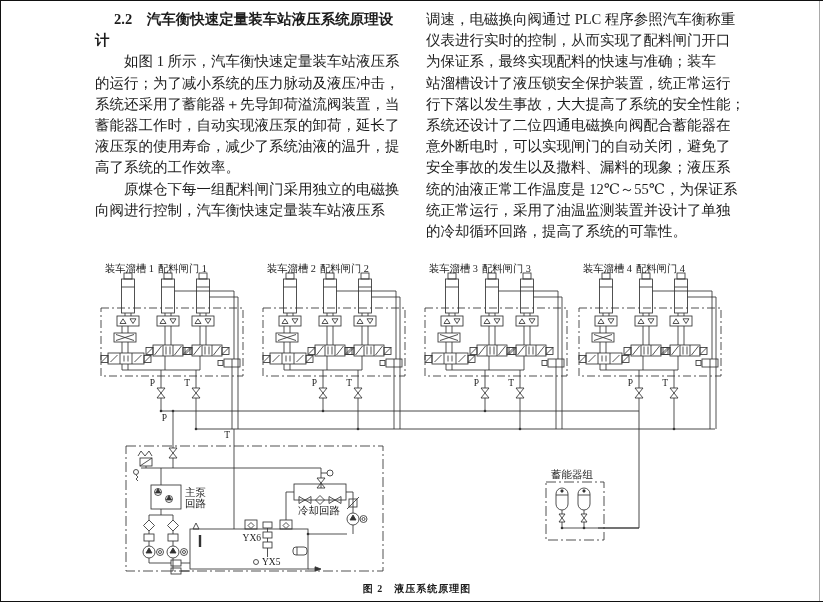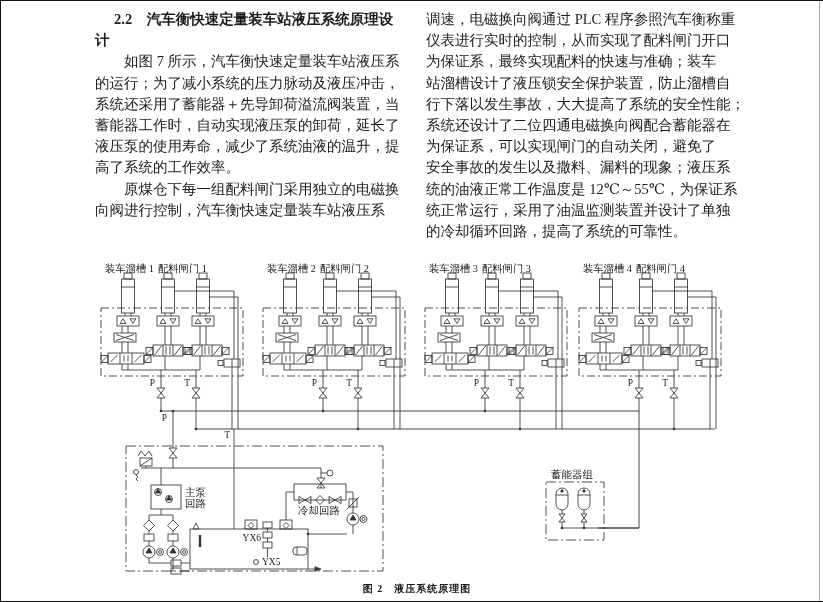--- a/index.html
+++ b/index.html
@@ -21,38 +21,38 @@
   svg text{font-family:"Liberation Serif","DejaVu Serif",serif;fill:#1c1c1c;}
 </style>
 </head>
 <body>
 
 <div class="page">
 
   <div class="col col-left">
     <div class="tl bold ind1">2.2　汽车衡快速定量装车站液压系统原理设</div>
     <div class="tl bold">计</div>
-    <div class="tl ind2">如图 7 所示，汽车衡快速定量装车站液压系</div>
+    <div class="tl ind2">如图 1 所示，汽车衡快速定量装车站液压系</div>
     <div class="tl">的运行；为了减小系统的压力脉动及液压冲击，</div>
     <div class="tl">系统还采用了蓄能器＋先导卸荷溢流阀装置，当</div>
     <div class="tl">蓄能器工作时，自动实现液压泵的卸荷，延长了</div>
     <div class="tl">液压泵的使用寿命，减少了系统油液的温升，提</div>
     <div class="tl">高了系统的工作效率。</div>
     <div class="tl ind2">原煤仓下每一组配料闸门采用独立的电磁换</div>
     <div class="tl">向阀进行控制，汽车衡快速定量装车站液压系</div>
   </div>
 
   <div class="col col-right">
     <div class="tl">调速，电磁换向阀通过 PLC 程序参照汽车衡称重</div>
     <div class="tl">仪表进行实时的控制，从而实现了配料闸门开口</div>
     <div class="tl">为保证系，最终实现配料的快速与准确；装车</div>
-    <div class="tl">站溜槽设计了液压锁安全保护装置，防止溜槽自</div>
+    <div class="tl">站溜槽设计了液压锁安全保护装置，统正常运行</div>
     <div class="tl">行下落以发生事故，大大提高了系统的安全性能；</div>
     <div class="tl">系统还设计了二位四通电磁换向阀配合蓄能器在</div>
-    <div class="tl">为保证系，可以实现闸门的自动关闭，避免了</div>
+    <div class="tl">意外断电时，可以实现闸门的自动关闭，避免了</div>
     <div class="tl">安全事故的发生以及撒料、漏料的现象；液压系</div>
     <div class="tl">统的油液正常工作温度是 12℃～55℃，为保证系</div>
     <div class="tl">统正常运行，采用了油温监测装置并设计了单独</div>
     <div class="tl">的冷却循环回路，提高了系统的可靠性。</div>
   </div>
 
   <svg class="diagram" width="823" height="344" viewBox="0 258 823 344">
     <defs>
 
       <g id="vg" stroke="#333" stroke-width="0.85" fill="none">

